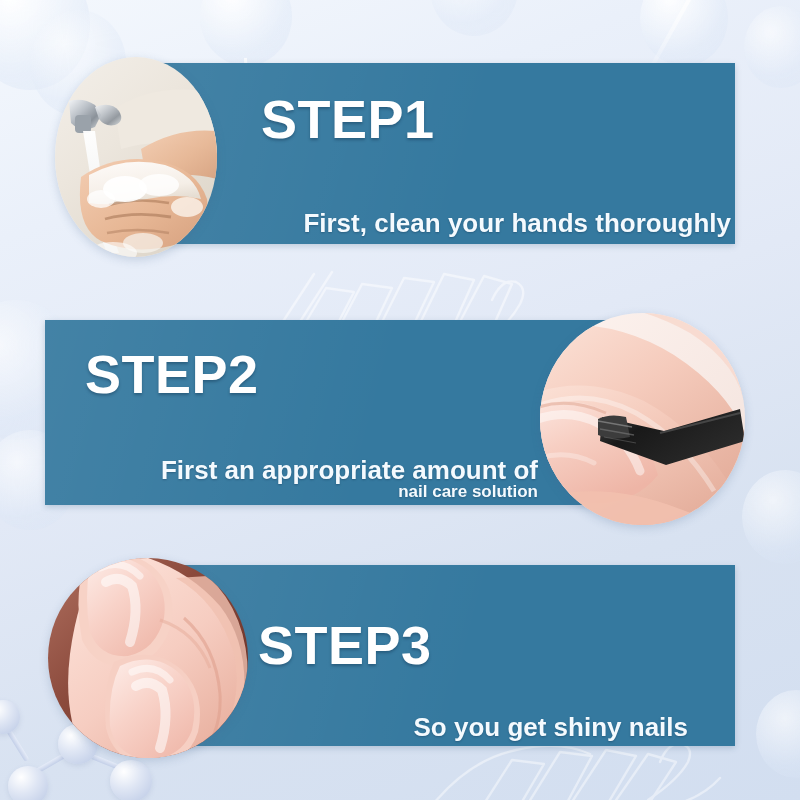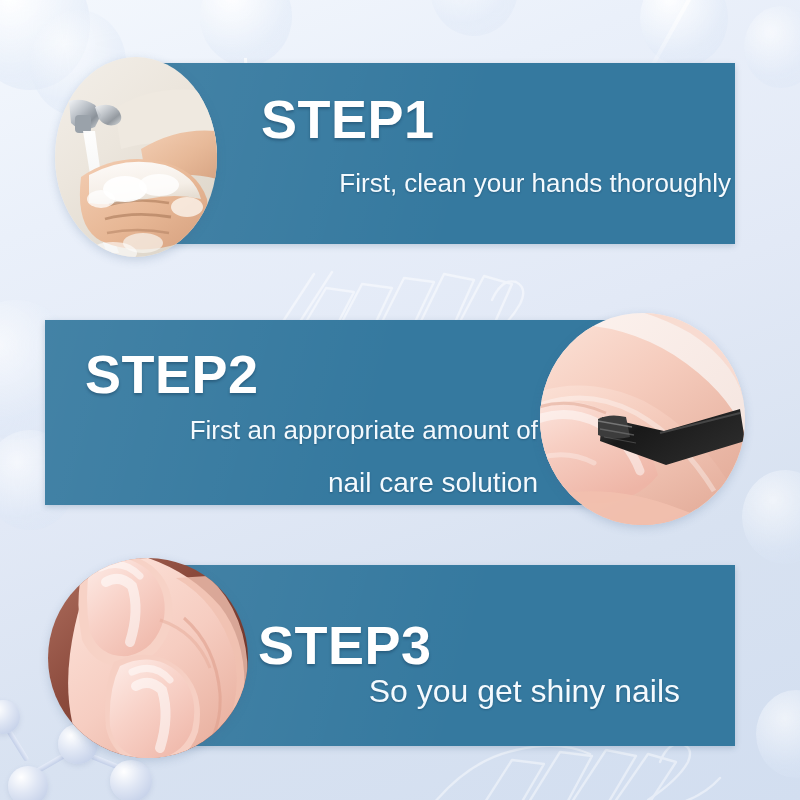--- a/index.html
+++ b/index.html
@@ -72,23 +72,24 @@
     color: #ffffff;
     font-weight: 700;
     letter-spacing: 0.5px;
     line-height: 1;
     text-shadow: 0 2px 3px rgba(20,55,85,0.45);
     white-space: nowrap;
   }
   .step-desc {
     position: absolute;
     color: #f4fafe;
-    font-weight: 400;
+    font-weight: 700;
     line-height: 1.22;
     text-shadow: 0 1px 2px rgba(20,55,85,0.40);
+    margin-top: 40px;
   }
 
   
   .photo {
     position: absolute;
     border-radius: 50%;
     overflow: hidden;
     box-shadow: 0 3px 10px rgba(70,100,140,0.22);
   }
   .photo-art { width: 100%; height: 100%; display: block; }
@@ -225,21 +226,21 @@
     </svg>
   </div>
 
   <div class="step-bar" style="left:45px; top:320px; width:610px; height:185px;">
     <div class="bar-inner"></div>
   </div>
 
   <div class="step-title" style="left:85px; top:347px; font-size:54px;">STEP2</div>
 
   <div class="step-desc" style="left:68px; top:415px; width:470px; font-size:26px;">First an appropriate amount of</div>
-  <div class="step-desc" style="left:68px; top:466px; width:470px; font-size:28px;">nail care solution</div>
+  <div class="step-desc" style="left:68px; top:442px; width:470px; font-size:17px;">nail care solution</div>
 
   <div class="photo" style="left:540px; top:313px; width:205px; height:212px;">
     <svg class="photo-art" viewBox="0 0 205 212" preserveAspectRatio="xMidYMid slice">
       <defs>
         <linearGradient id="s2bg" x1="0" y1="0" x2="1" y2="1">
           <stop offset="0%" stop-color="#fdf3ef"></stop>
           <stop offset="100%" stop-color="#f3e2dc"></stop>
         </linearGradient>
         <linearGradient id="s2skin" x1="0.1" y1="0" x2="0.9" y2="1">
           <stop offset="0%" stop-color="#fbe0d5"></stop>
@@ -283,21 +284,21 @@
       <path d="M0 184 Q70 168 140 196 Q176 210 205 212 L0 212 Z" fill="#f2c0ae" opacity="0.9"></path>
     </svg>
   </div>
 
   <div class="step-bar" style="left:150px; top:565px; width:585px; height:181px;">
     <div class="bar-inner"></div>
   </div>
 
   <div class="step-title" style="left:258px; top:602px; font-size:54px;margin-top:16px;">STEP3</div>
 
-  <div class="step-desc" style="left:240px; top:672px; width:440px; font-size:32px;">So you get shiny nails</div>
+  <div class="step-desc" style="left:248px; top:672px; width:440px; font-size:26px;">So you get shiny nails</div>
 
   <div class="photo" style="left:48px; top:558px; width:200px; height:200px;">
     <svg class="photo-art" viewBox="0 0 200 200" preserveAspectRatio="xMidYMid slice">
       <defs>
         <linearGradient id="s3bg" x1="0" y1="0" x2="1" y2="1">
           <stop offset="0%" stop-color="#b07060"></stop>
           <stop offset="40%" stop-color="#8b4a3c"></stop>
           <stop offset="100%" stop-color="#5e2a22"></stop>
         </linearGradient>
         <linearGradient id="s3skin" x1="0.2" y1="0" x2="0.9" y2="1">

